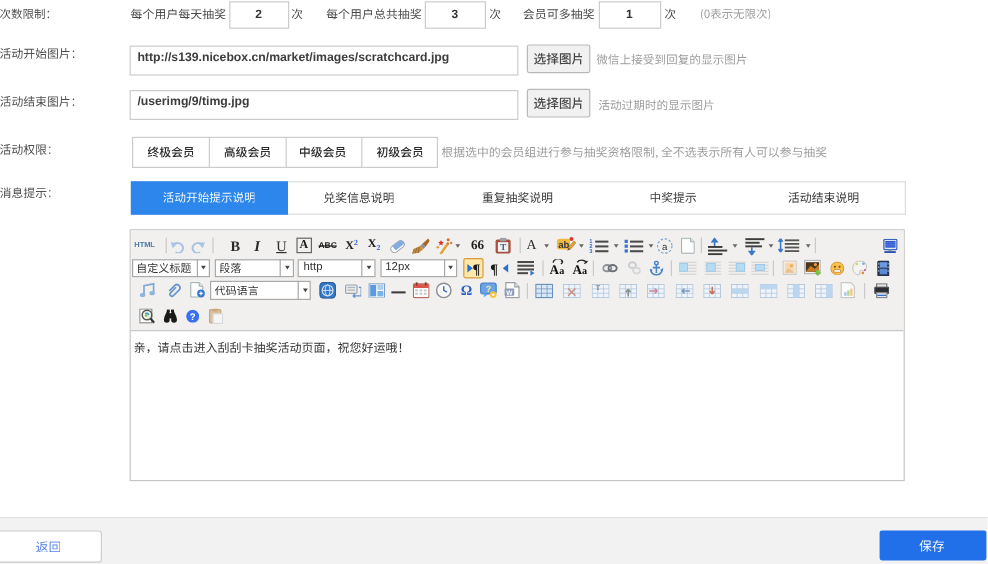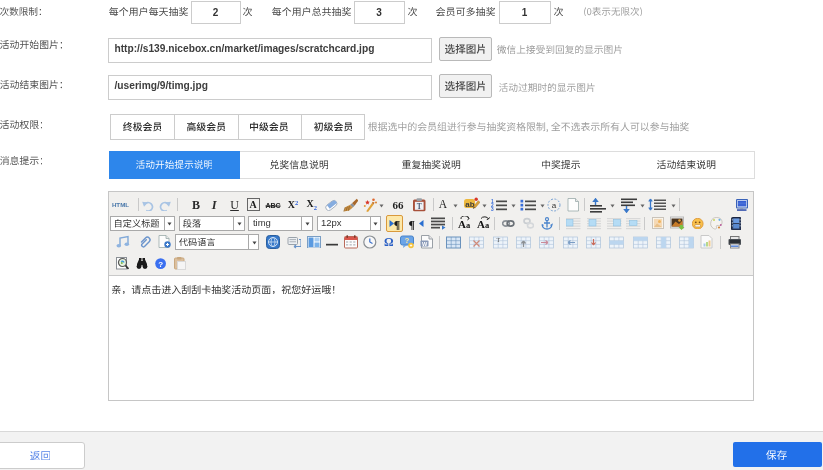--- a/index.html
+++ b/index.html
@@ -251,21 +251,21 @@
       <path d="M0.5 0.5 L4.5 0.5 L2.5 3.5 Z" fill="#444"></path>
     </svg></div>
 <div style="position:absolute;left:183.0px;top:219.0px;width:17.9px;height:8.6px;line-height:0;"><svg width="17.9" height="8.6" viewBox="33 -846 1941 930">
       <path d="M538 -803V-682C538 -609 522 -520 423 -454C438 -445 466 -420 476 -406C585 -479 608 -591 608 -680V-738H748V-550C748 -482 761 -456 828 -456C840 -456 889 -456 903 -456C922 -456 943 -457 954 -461C952 -476 950 -501 949 -519C937 -516 915 -515 902 -515C890 -515 846 -515 834 -515C820 -515 817 -522 817 -549V-803ZM467 -386V-321H540L501 -310C533 -226 577 -152 634 -91C565 -38 483 -2 393 20C408 35 425 64 433 84C528 57 614 17 687 -41C750 12 826 52 913 77C924 58 944 28 961 13C876 -7 802 -43 739 -90C807 -160 858 -252 887 -372L840 -389L827 -386ZM563 -321H797C772 -248 734 -187 685 -137C632 -189 591 -251 563 -321ZM118 -751V-168L33 -157L46 -85L118 -97V66H191V-109L435 -150L431 -215L191 -179V-324H415V-392H191V-529H416V-596H191V-705C278 -728 373 -757 445 -790L383 -846C321 -813 214 -775 120 -750Z M1062 18 1116 76C1178 2 1250 -96 1307 -180L1261 -233C1198 -143 1117 -42 1062 18ZM1109 -579C1165 -550 1241 -503 1278 -473L1323 -530C1285 -560 1208 -603 1152 -630ZM1041 -385C1101 -358 1175 -313 1212 -282L1257 -339C1220 -371 1143 -413 1085 -437ZM1520 -651C1477 -576 1398 -481 1294 -412C1311 -402 1334 -381 1347 -366C1388 -396 1425 -429 1458 -463C1494 -428 1537 -393 1584 -362C1494 -313 1392 -276 1298 -255C1312 -240 1329 -212 1336 -193L1403 -213V80H1474V37H1791V80H1865V-219H1422C1499 -245 1576 -279 1648 -322C1737 -269 1835 -227 1927 -201C1938 -219 1958 -247 1974 -263C1887 -285 1795 -320 1711 -363C1785 -415 1848 -478 1891 -550L1844 -579L1831 -576H1553C1568 -596 1582 -616 1594 -636ZM1474 -23V-159H1791V-23ZM1784 -517C1748 -474 1701 -434 1647 -399C1590 -433 1539 -472 1502 -511L1507 -517ZM1061 -770V-703H1288V-618H1361V-703H1633V-618H1706V-703H1941V-770H1706V-840H1633V-770H1361V-840H1288V-770Z" fill="#333"></path>
     </svg></div>
 <div style="position:absolute;left:248.4px;top:215.6px;width:64.5px;height:15.4px;border:1px solid #a9a9a9;background:#fff;"></div>
 <div style="position:absolute;left:301.4px;top:215.6px;width:1px;height:15.4px;background:#a9a9a9;"></div>
 <div style="position:absolute;left:304.9px;top:221.3px;width:5.0px;height:4.0px;line-height:0;"><svg width="5.0" height="4.0" viewBox="0 0 5.0 4.0">
       <path d="M0.5 0.5 L4.5 0.5 L2.5 3.5 Z" fill="#444"></path>
     </svg></div>
-<div style="position:absolute;left:252.9px;top:223.3px;transform:translate(0,-50%);font:normal normal 9.5px 'Liberation Sans',sans-serif;color:#333;text-decoration:none;white-space:nowrap;line-height:1;">timg</div>
+<div style="position:absolute;left:252.9px;top:223.3px;transform:translate(0,-50%);font:normal normal 9.5px 'Liberation Sans',sans-serif;color:#333;text-decoration:none;white-space:nowrap;line-height:1;">http</div>
 <div style="position:absolute;left:316.5px;top:215.6px;width:64.5px;height:15.4px;border:1px solid #a9a9a9;background:#fff;"></div>
 <div style="position:absolute;left:369.5px;top:215.6px;width:1px;height:15.4px;background:#a9a9a9;"></div>
 <div style="position:absolute;left:373.0px;top:221.3px;width:5.0px;height:4.0px;line-height:0;"><svg width="5.0" height="4.0" viewBox="0 0 5.0 4.0">
       <path d="M0.5 0.5 L4.5 0.5 L2.5 3.5 Z" fill="#444"></path>
     </svg></div>
 <div style="position:absolute;left:321.0px;top:223.3px;transform:translate(0,-50%);font:normal normal 9.5px 'Liberation Sans',sans-serif;color:#333;text-decoration:none;white-space:nowrap;line-height:1;">12px</div>
 <div style="position:absolute;left:385.8px;top:214.6px;width:17.5px;height:17.4px;border:1px solid #d9993c;background:#fde8a9;border-radius:2px;"></div>
 <div style="position:absolute;left:388.5px;top:216.8px;width:12.5px;height:13.0px;line-height:0;"><svg width="12.5" height="13.0" viewBox="0 0 12.5 13.0">
       <path d="M0.5 3 L5 6.5 L0.5 10 Z" fill="#2a6fd0"></path>
       <text x="4.8" y="11.5" font-size="12" font-weight="bold" font-family="Liberation Serif" fill="#1a1a1a">¶</text>

